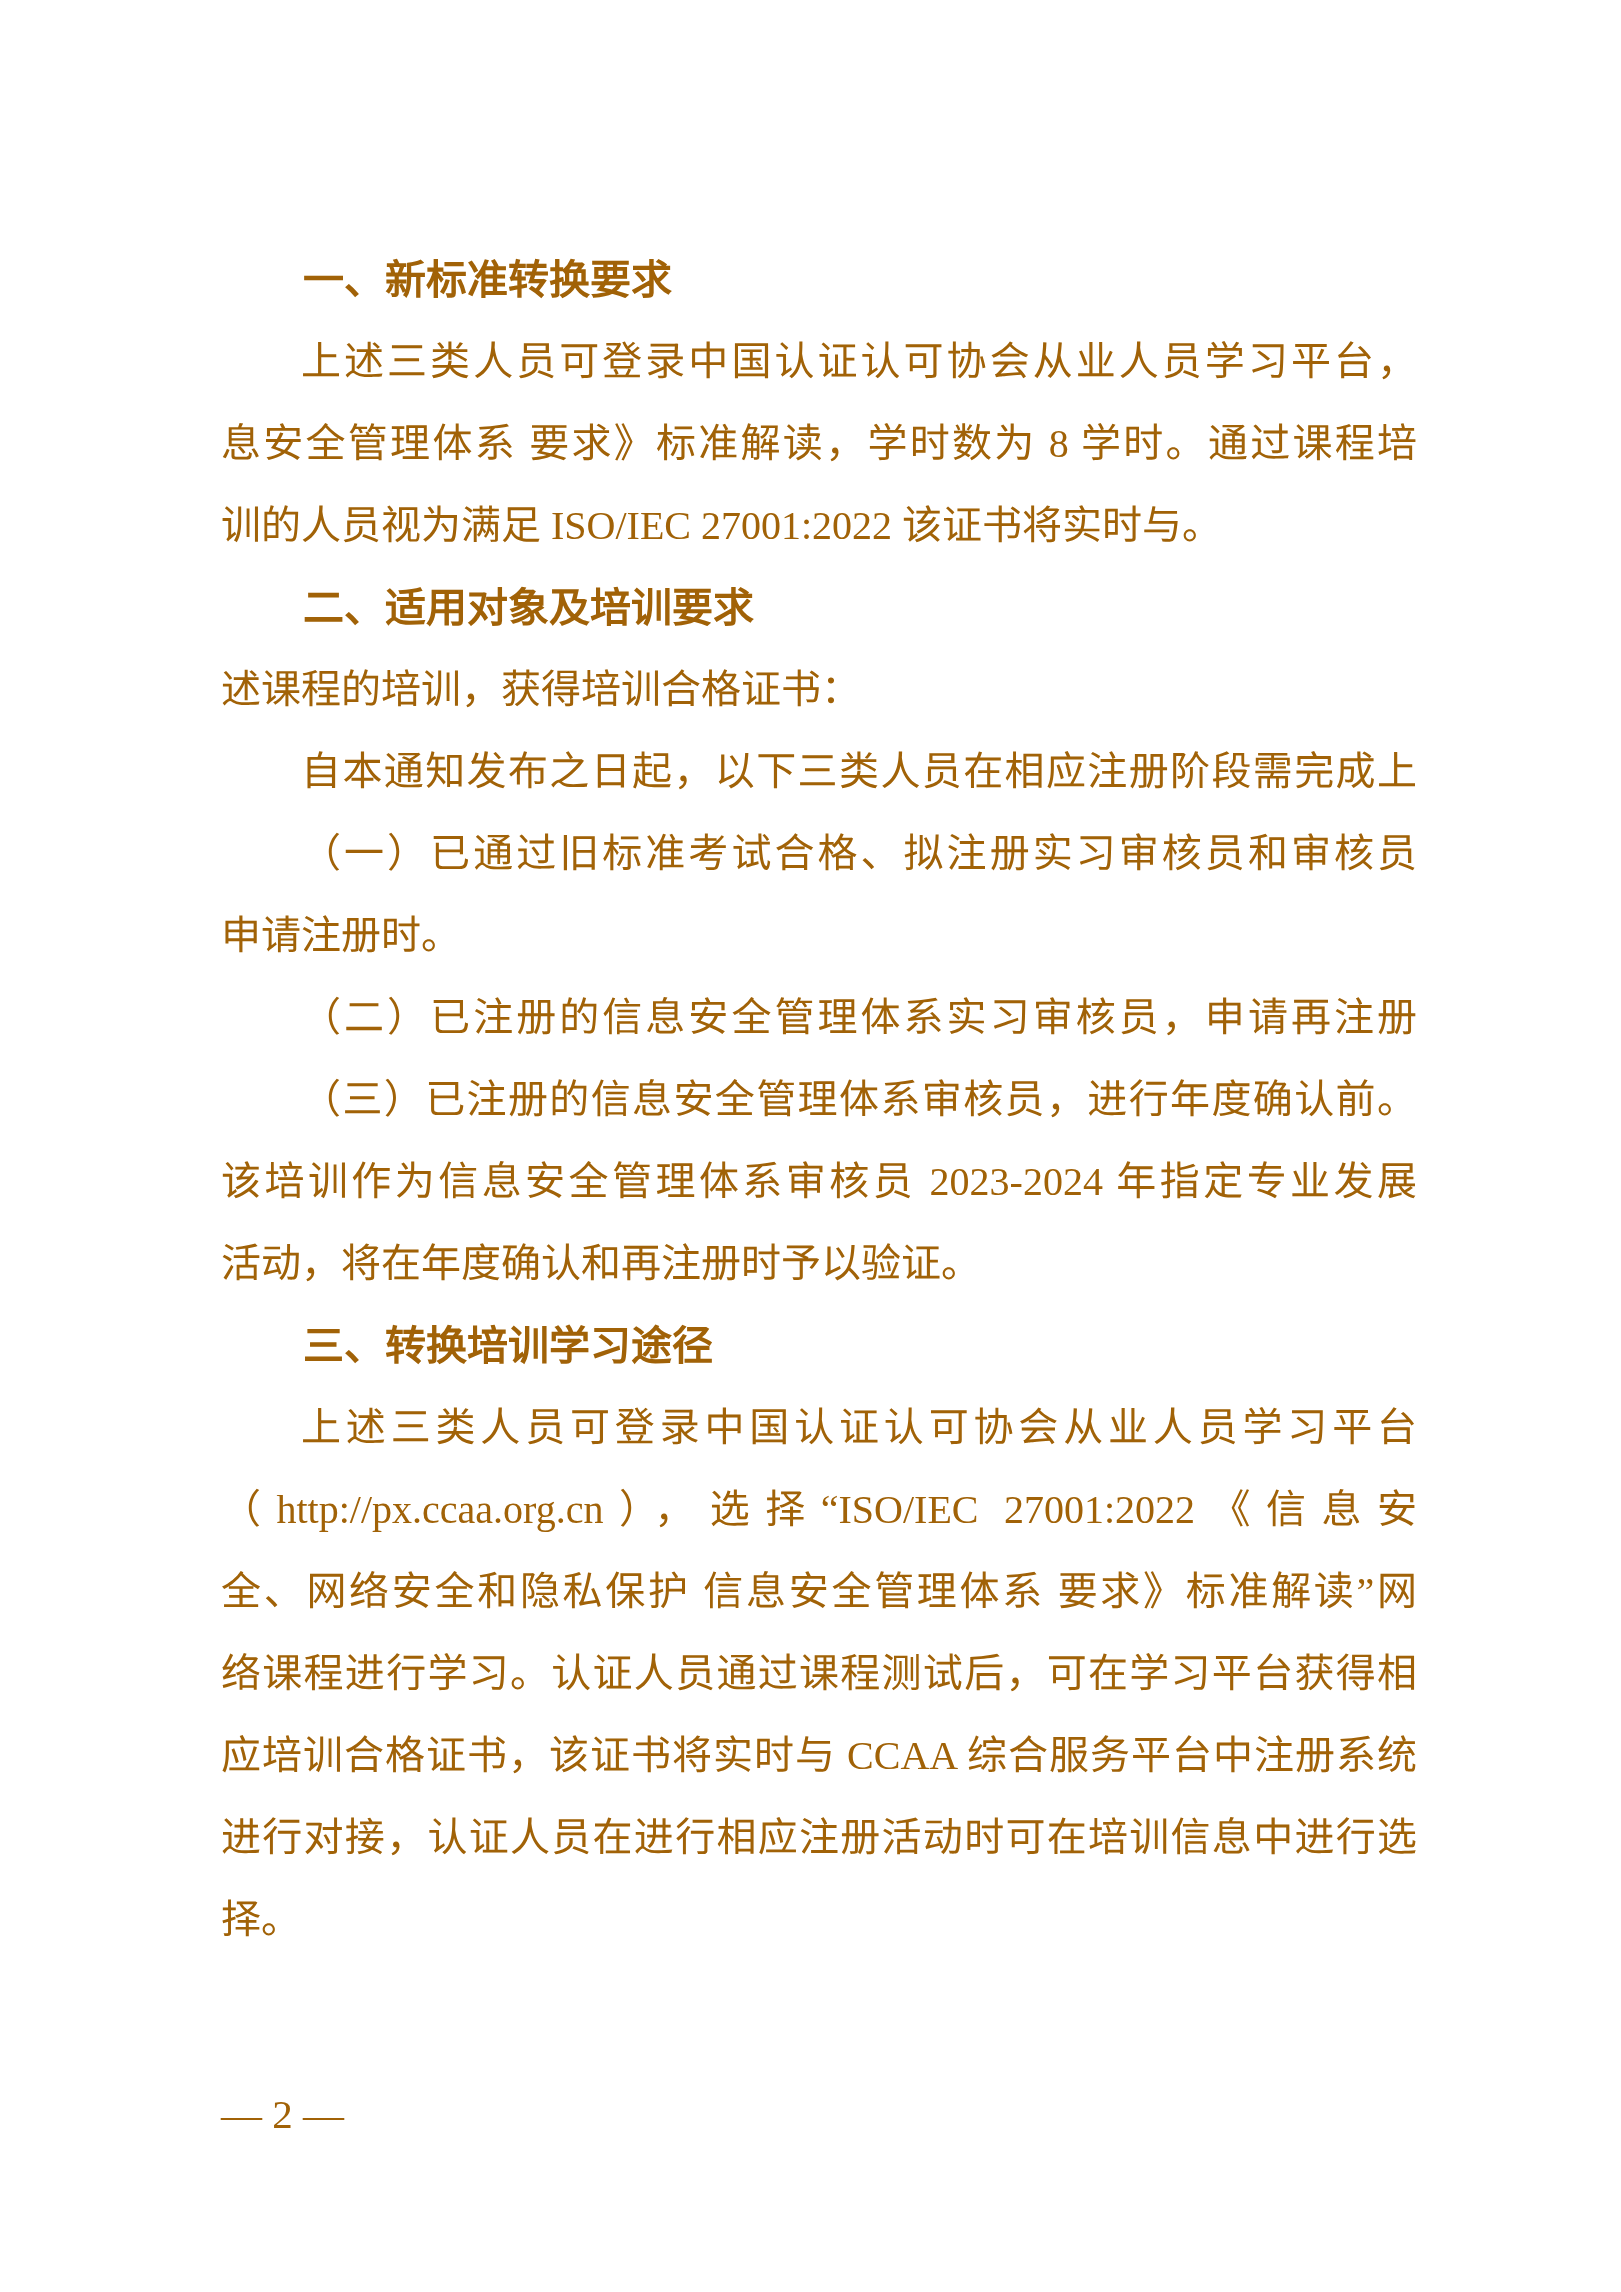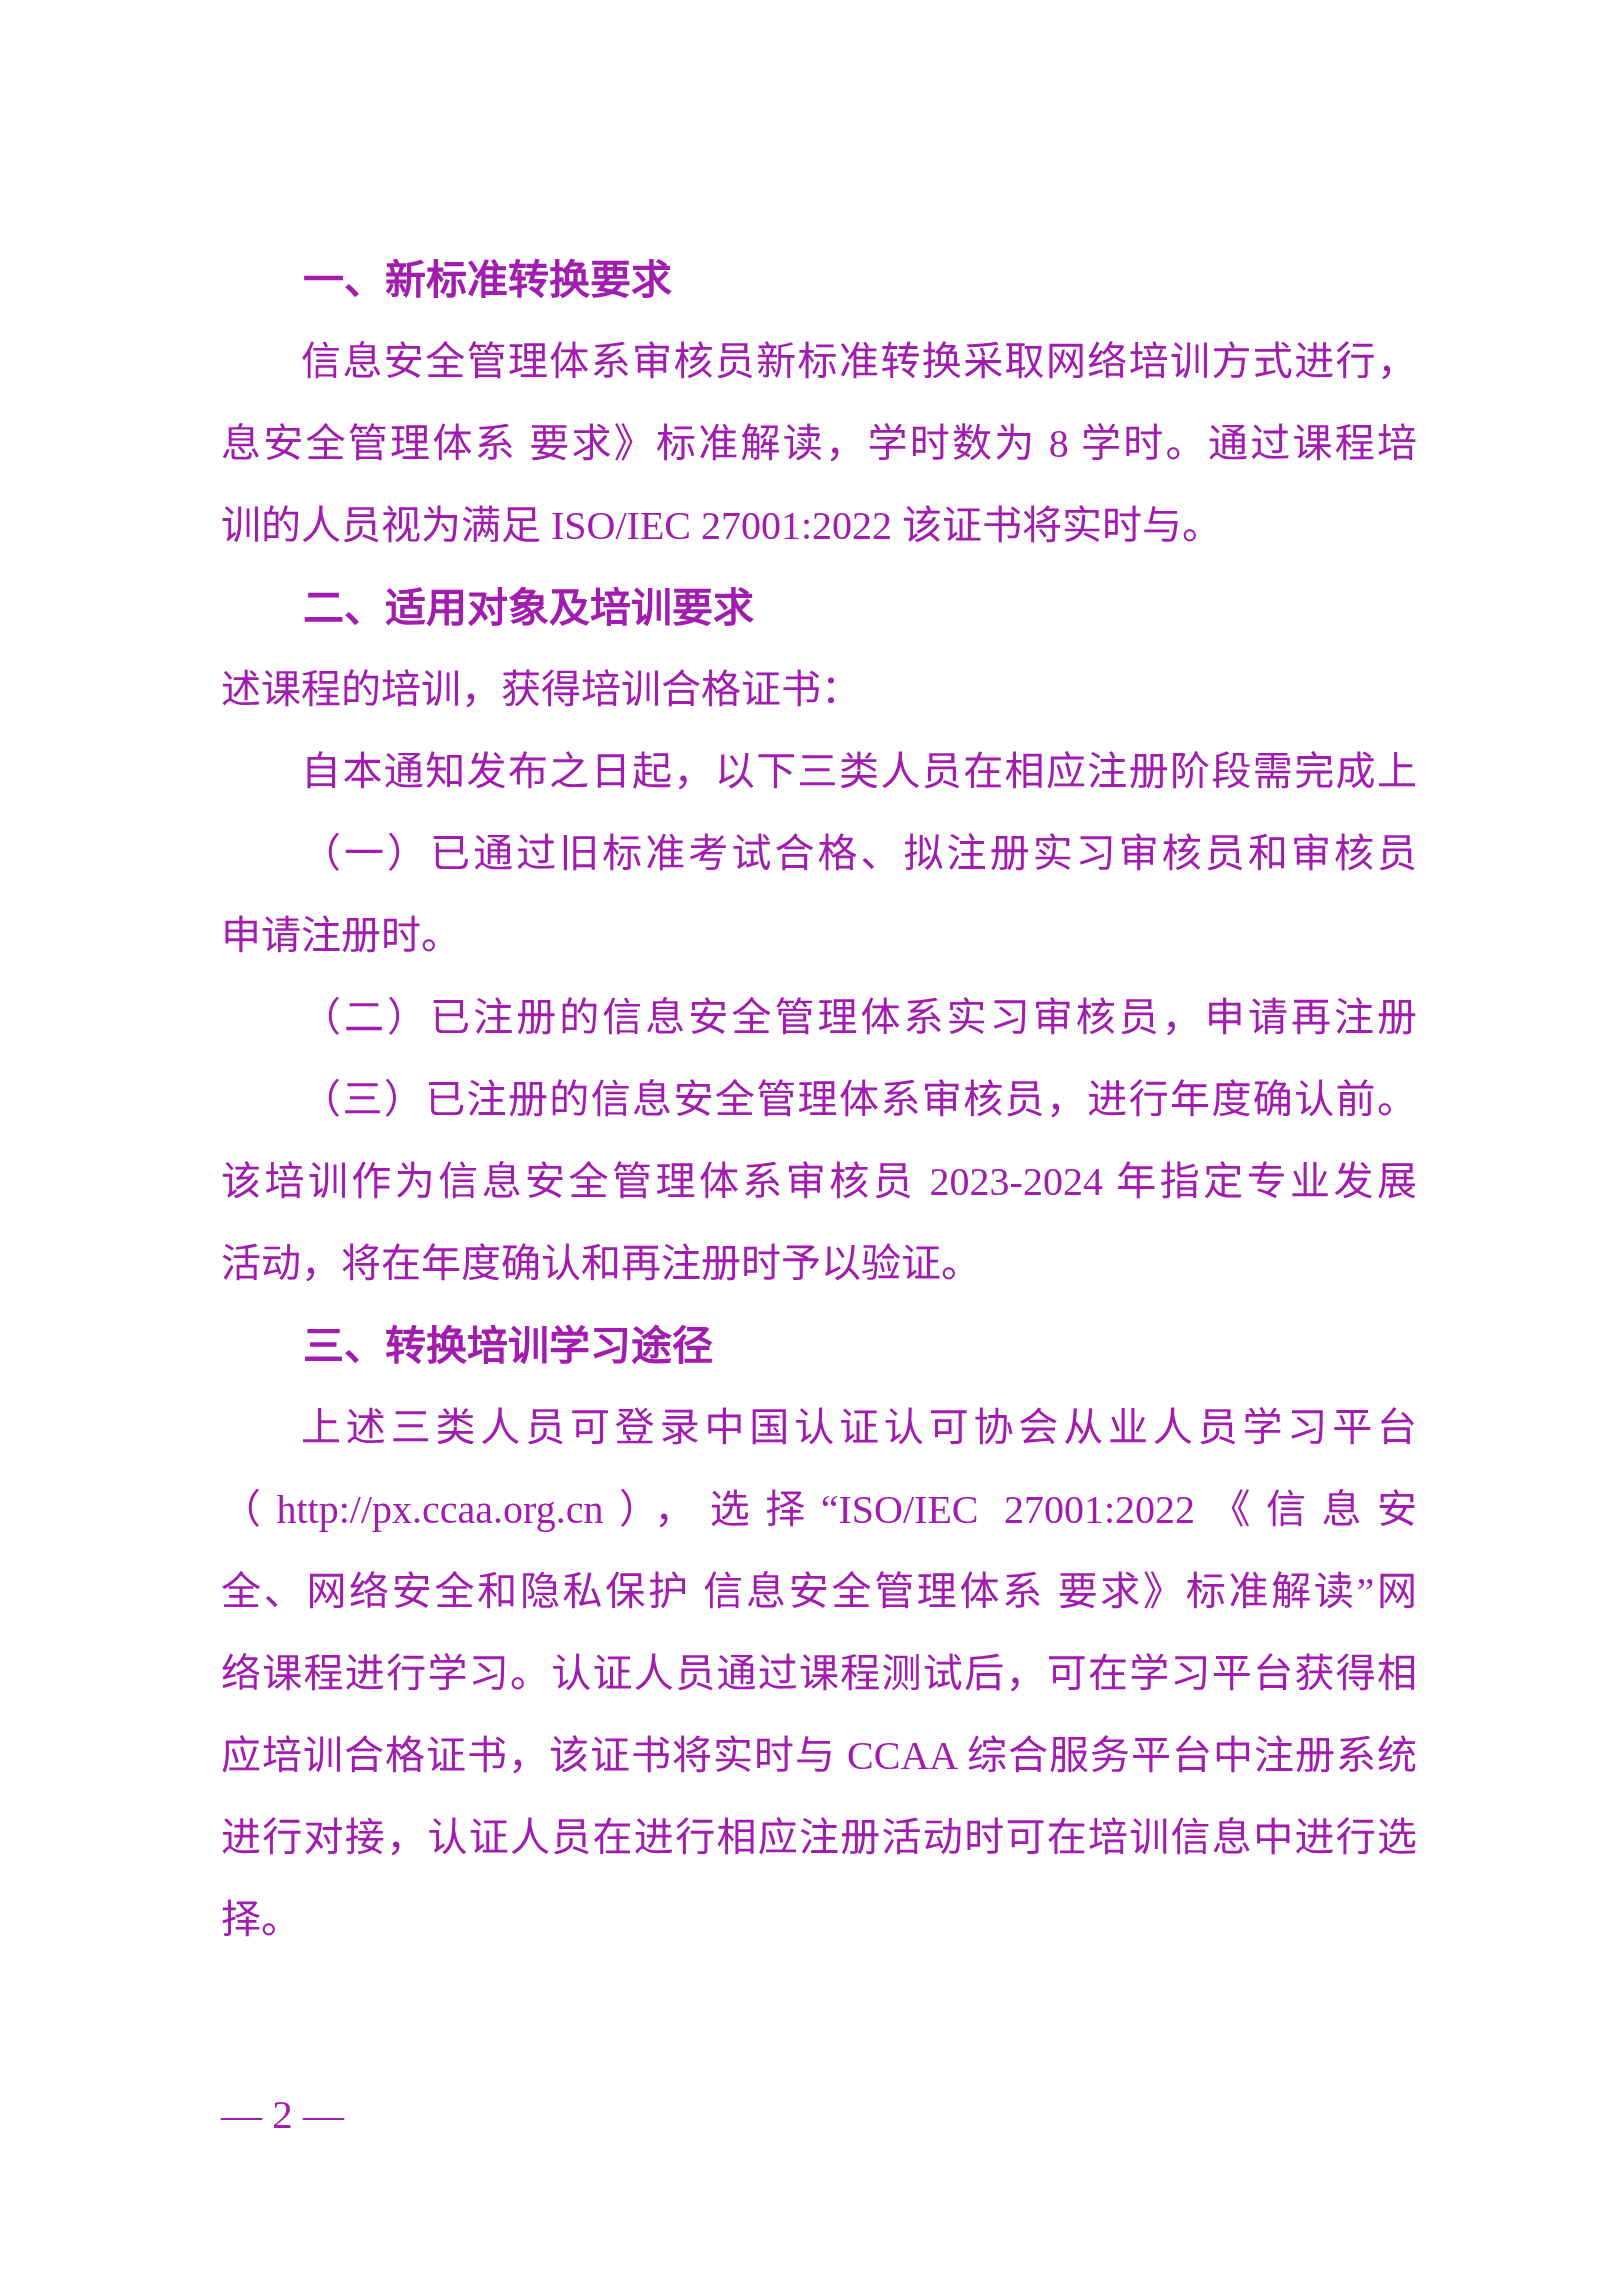--- a/index.html
+++ b/index.html
@@ -1,21 +1,21 @@
 <!DOCTYPE html>
 <html lang="zh-CN"><head>
 <meta charset="utf-8">
 <style>
   html, body { margin: 0; padding: 0; background: #ffffff; }
   .page {
     position: relative;
     width: 1621px;
     height: 2293px;
     background: #ffffff;
-    color: #a21caf;
+    color: #a16207;
     font-family: "Liberation Serif", "DejaVu Serif", serif;
     overflow: hidden;
   }
   .content {
     position: absolute;
     left: 221px;
     top: 239px;
     width: 1196px;
   }
   .ln {
@@ -44,21 +44,21 @@
     line-height: 1;
     white-space: nowrap;
   }
 </style>
 </head>
 <body>
 
 <div class="page">
   <main class="content">
     <div class="ln h ind short">一、新标准转换要求</div>
-    <div class="ln ind j">信息安全管理体系审核员新标准转换采取网络培训方式进行，</div>
+    <div class="ln ind j">上述三类人员可登录中国认证认可协会从业人员学习平台，</div>
     <div class="ln j">息安全管理体系 要求》标准解读，学时数为 8 学时。通过课程培</div>
     <div class="ln short">训的人员视为满足 ISO/IEC 27001:2022 该证书将实时与。</div>
     <div class="ln h ind short">二、适用对象及培训要求</div>
     <div class="ln short">述课程的培训，获得培训合格证书：</div>
     <div class="ln ind j">自本通知发布之日起，以下三类人员在相应注册阶段需完成上</div>
     <div class="ln ind j">（一）已通过旧标准考试合格、拟注册实习审核员和审核员者，</div>
     <div class="ln short">申请注册时。</div>
     <div class="ln ind j">（二）已注册的信息安全管理体系实习审核员，申请再注册前。</div>
     <div class="ln ind j">（三）已注册的信息安全管理体系审核员，进行年度确认前。</div>
     <div class="ln j">该培训作为信息安全管理体系审核员 2023-2024 年指定专业发展</div>

